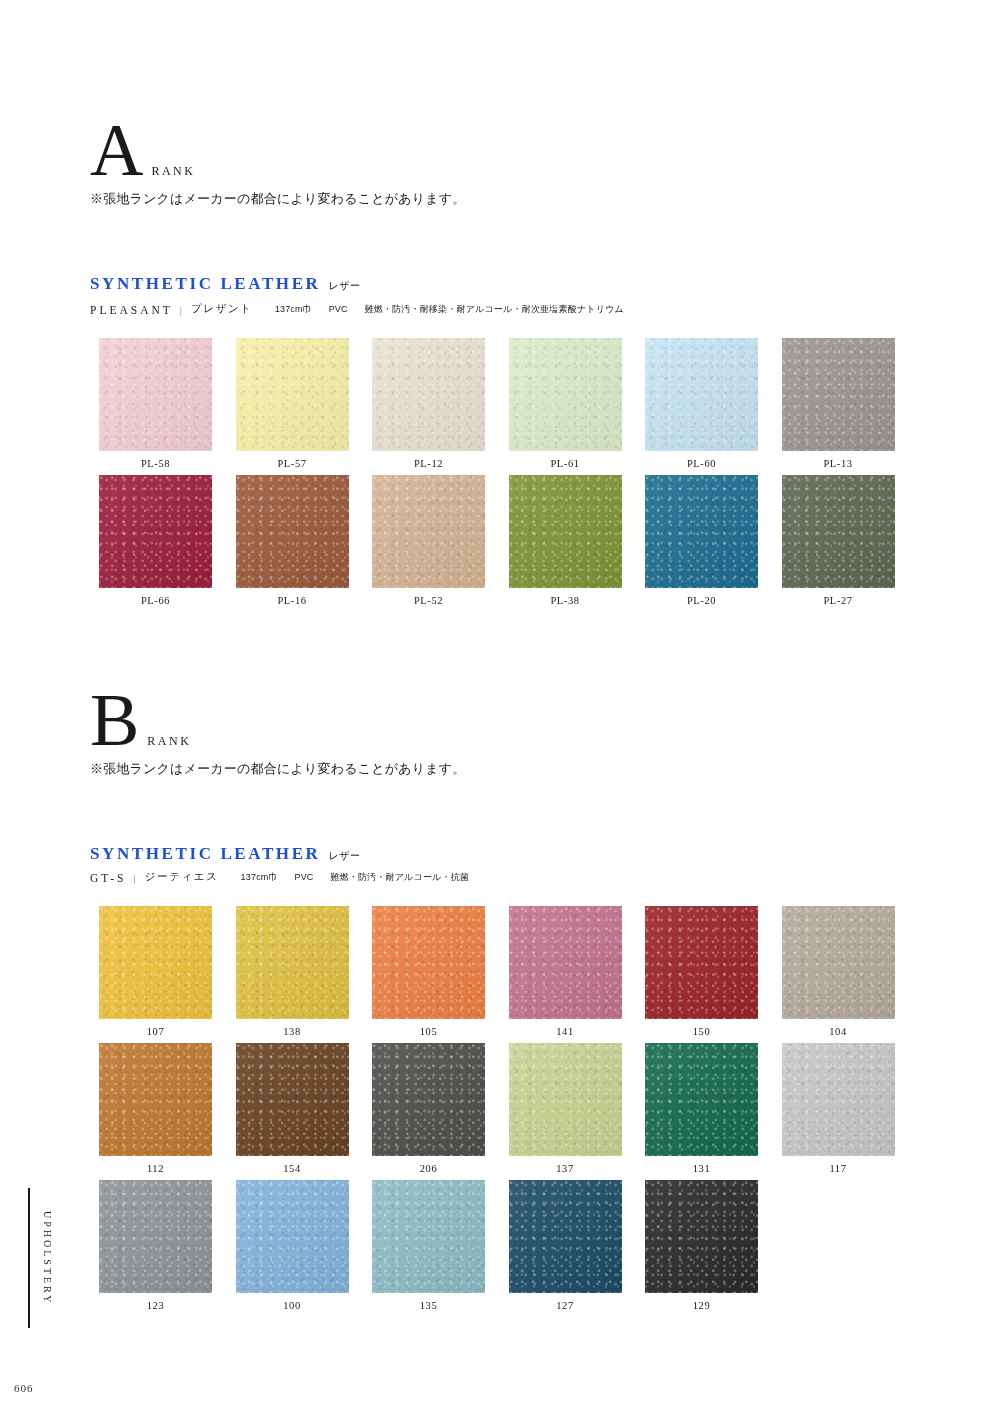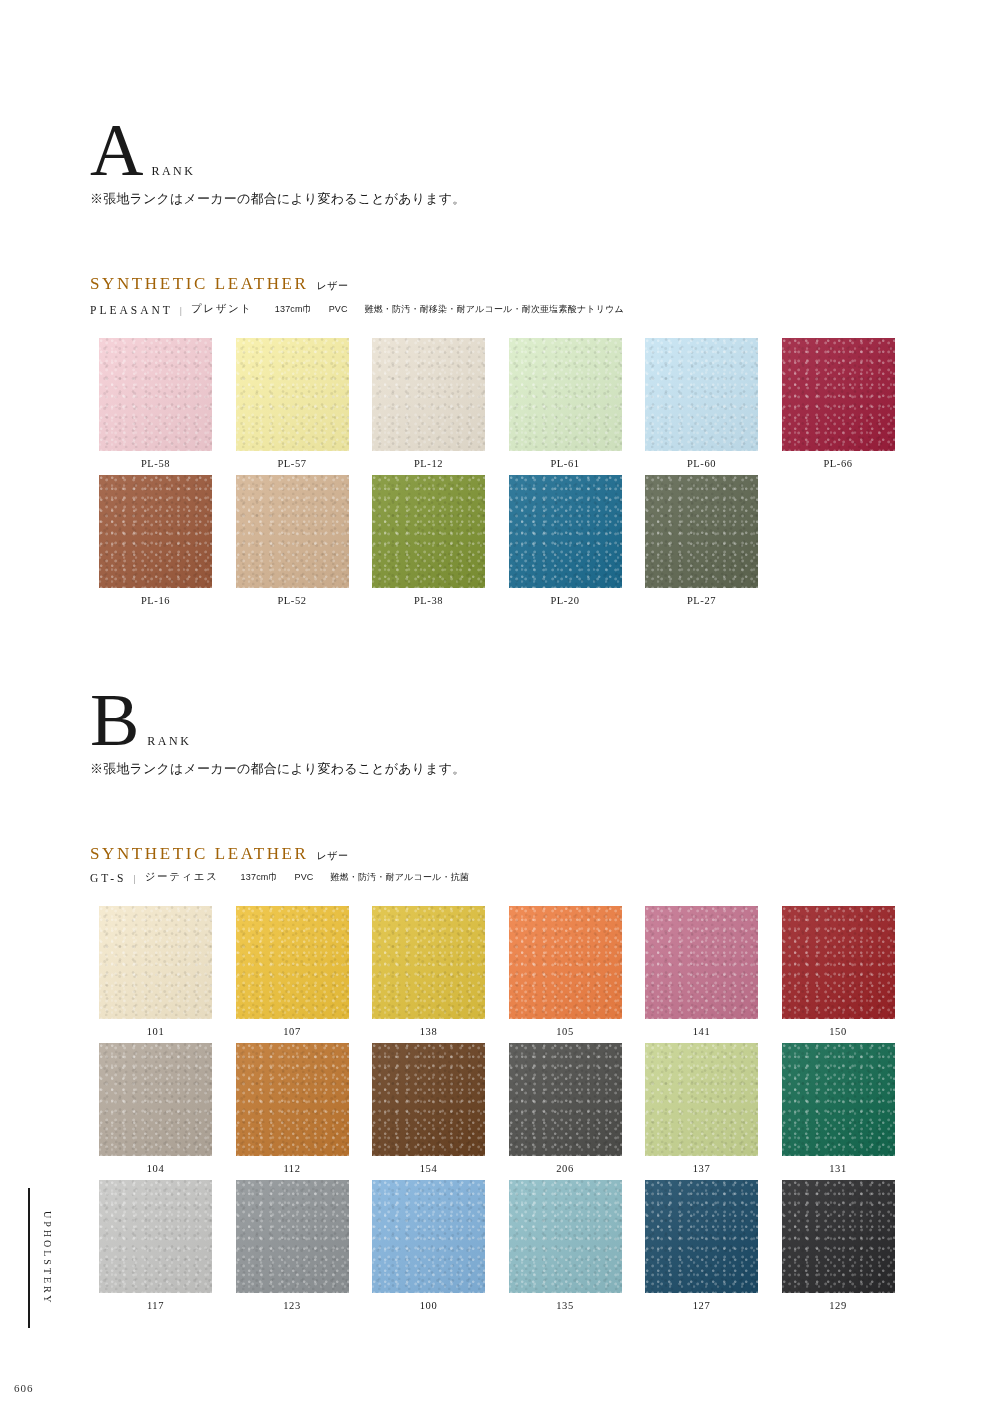--- a/index.html
+++ b/index.html
@@ -86,21 +86,22 @@
   }
   .category-title-row {
     display: flex;
     align-items: baseline;
     margin-top: 27px;
   }
   .category-title {
     font-family: "Liberation Serif", serif;
     font-size: 17px;
     letter-spacing: 2.6px;
-    color: #a16207;
+    color: #1d4ed8;
+    font-weight: bold;
   }
   .category-title-jp {
     font-family: "Liberation Sans", sans-serif;
     font-size: 10px;
     letter-spacing: 0.5px;
     color: #1a1a1a;
     padding-left: 8px;
     margin-top: 44px;
   }
 
@@ -245,20 +246,27 @@
         <div class="swatch-label">PL-61</div>
       </div>
       <div class="swatch-cell">
         <div class="swatch" style="background: rgb(197, 227, 242);">
           <div class="grain"></div>
           <div class="sheen"></div>
         </div>
         <div class="swatch-label">PL-60</div>
       </div>
       <div class="swatch-cell">
+        <div class="swatch" style="background: rgb(155, 150, 148);">
+          <div class="grain"></div>
+          <div class="sheen"></div>
+        </div>
+        <div class="swatch-label">PL-13</div>
+      </div>
+      <div class="swatch-cell">
         <div class="swatch" style="background: rgb(157, 30, 60);">
           <div class="grain"></div>
           <div class="sheen"></div>
         </div>
         <div class="swatch-label">PL-66</div>
       </div>
       <div class="swatch-cell">
         <div class="swatch" style="background: rgb(156, 90, 60);">
           <div class="grain"></div>
           <div class="sheen"></div>
@@ -313,27 +321,20 @@
     <span class="material-name-jp">ジーティエス</span>
     <span class="material-specs">
       <span class="sp">137cm巾</span>
       <span class="sp">PVC</span>
       <span>難燃・防汚・耐アルコール・抗菌</span>
     </span>
   </div>
 
   <div class="swatch-grid" id="grid-b" style="top:906px;">
       <div class="swatch-cell">
-        <div class="swatch" style="background: rgb(244, 232, 203);">
-          <div class="grain"></div>
-          <div class="sheen"></div>
-        </div>
-        <div class="swatch-label">101</div>
-      </div>
-      <div class="swatch-cell">
         <div class="swatch" style="background: rgb(238, 194, 59);">
           <div class="grain"></div>
           <div class="sheen"></div>
         </div>
         <div class="swatch-label">107</div>
       </div>
       <div class="swatch-cell">
         <div class="swatch" style="background: rgb(223, 193, 63);">
           <div class="grain"></div>
           <div class="sheen"></div>

